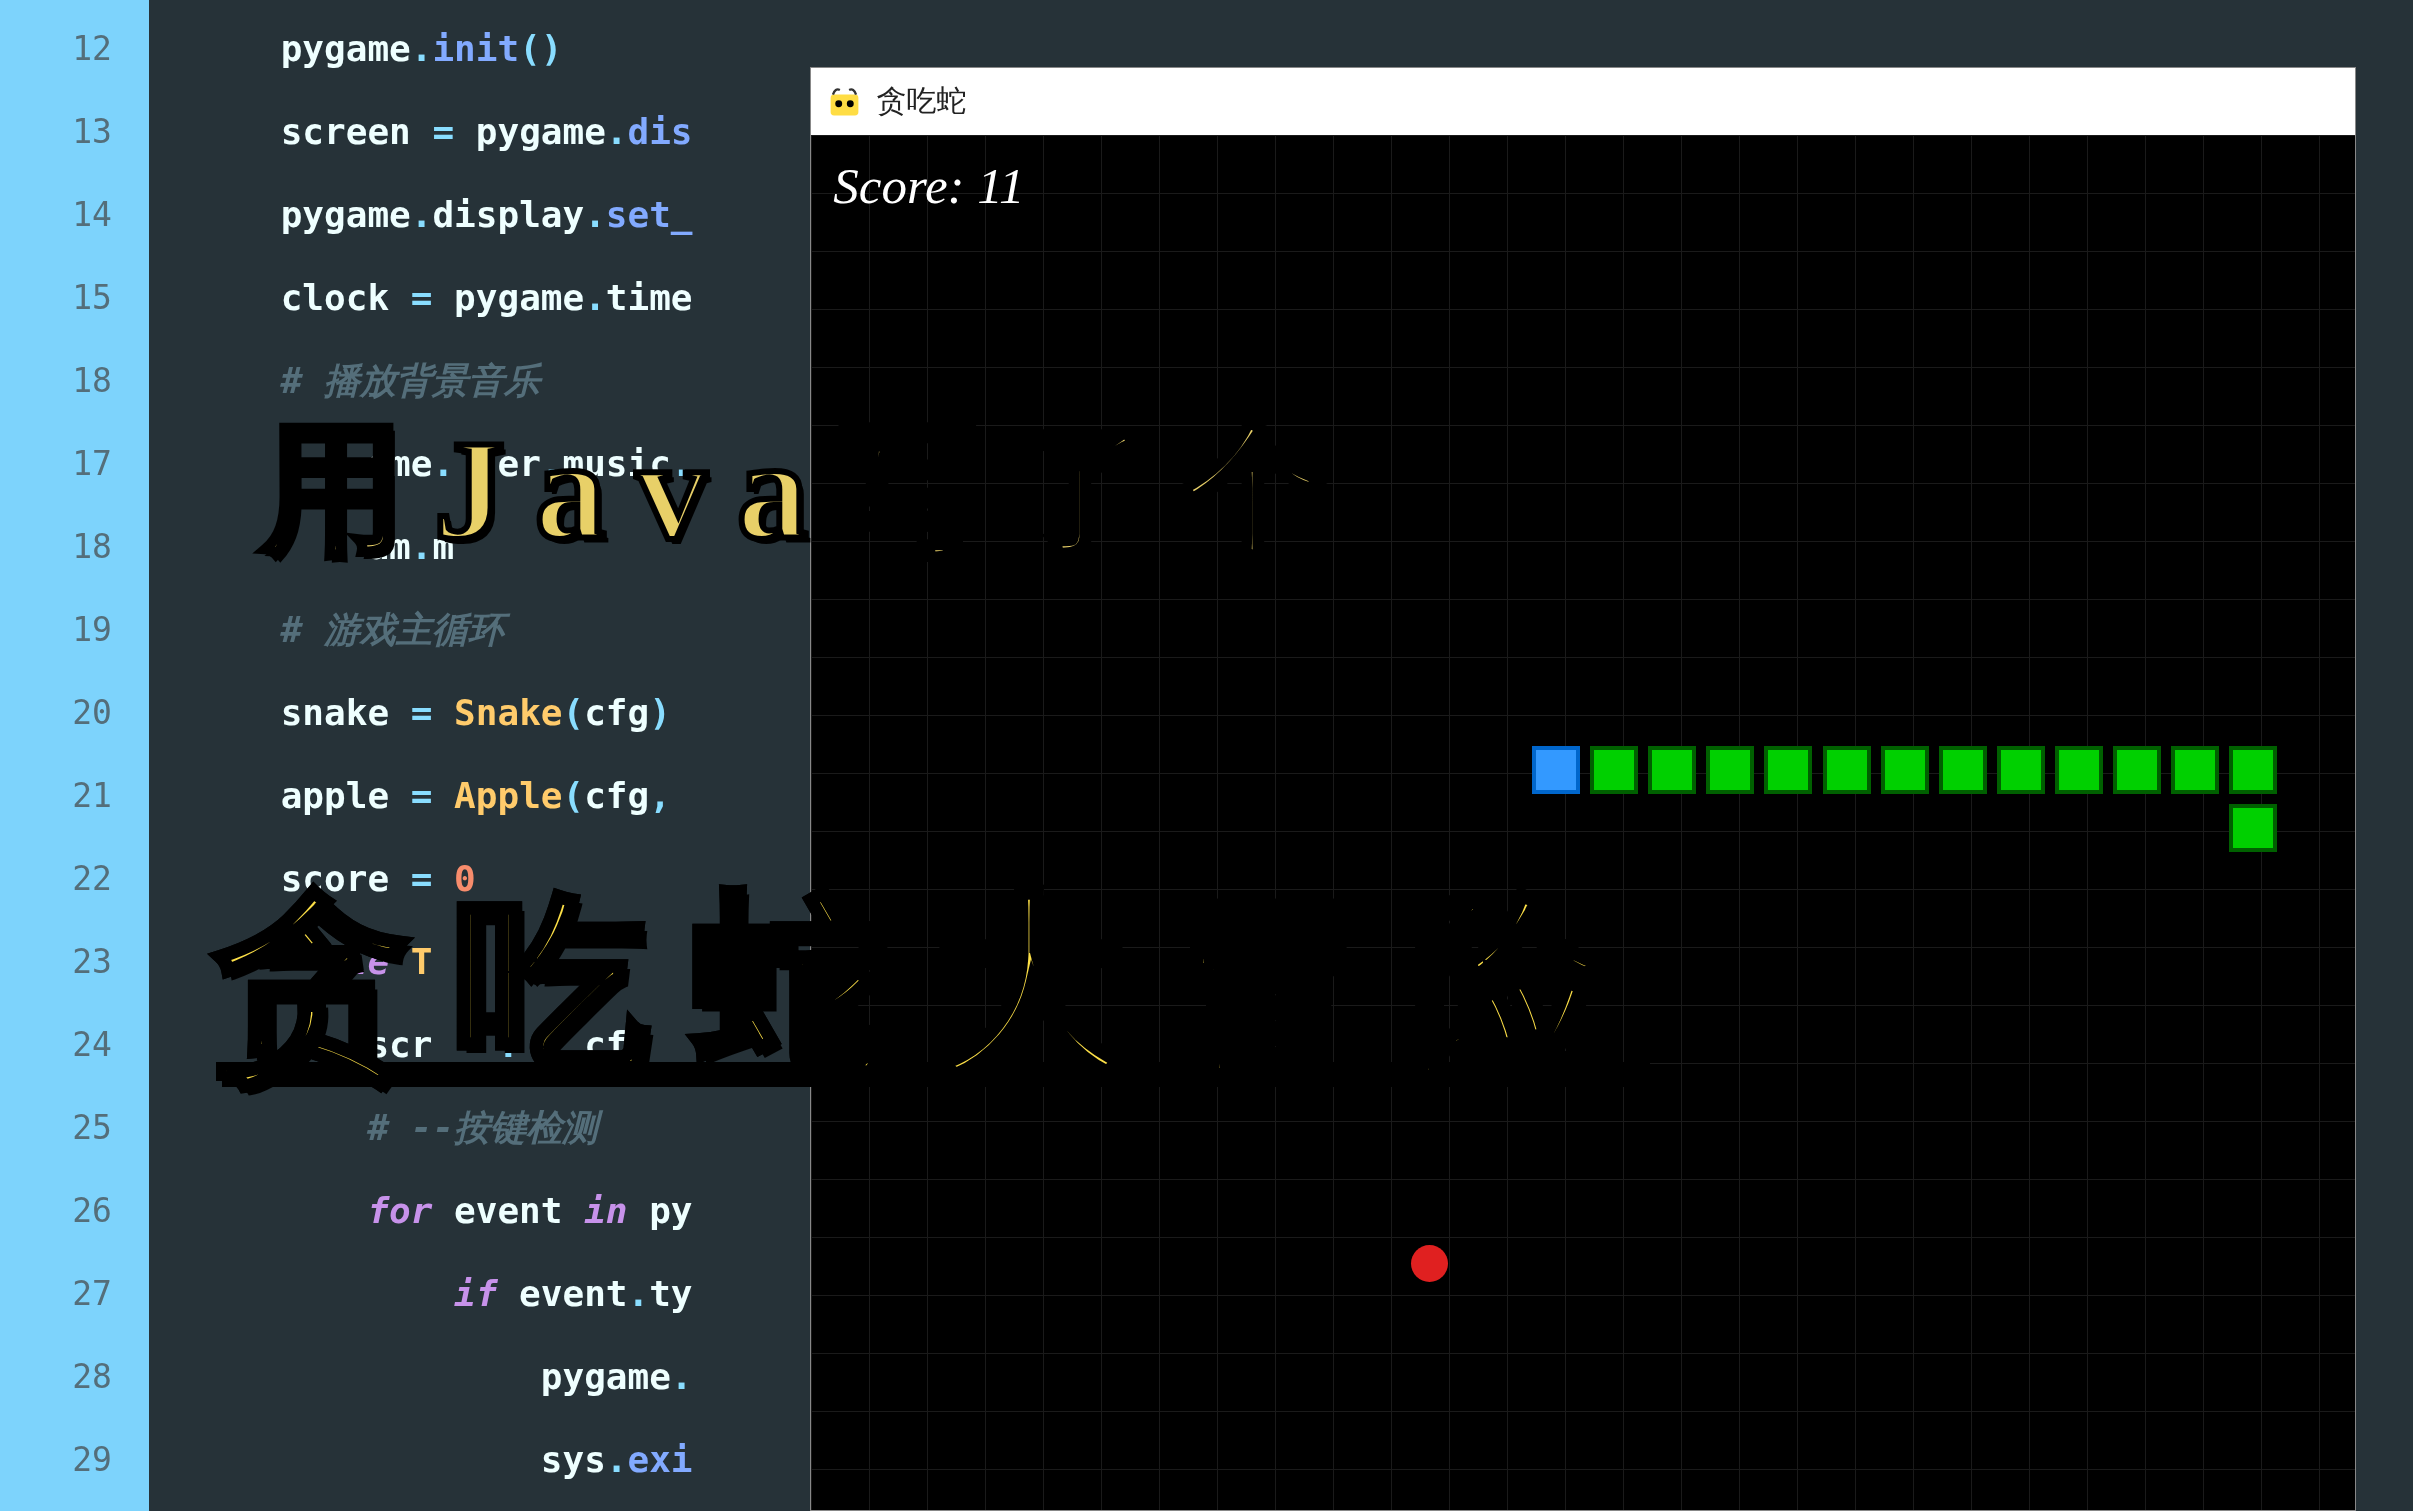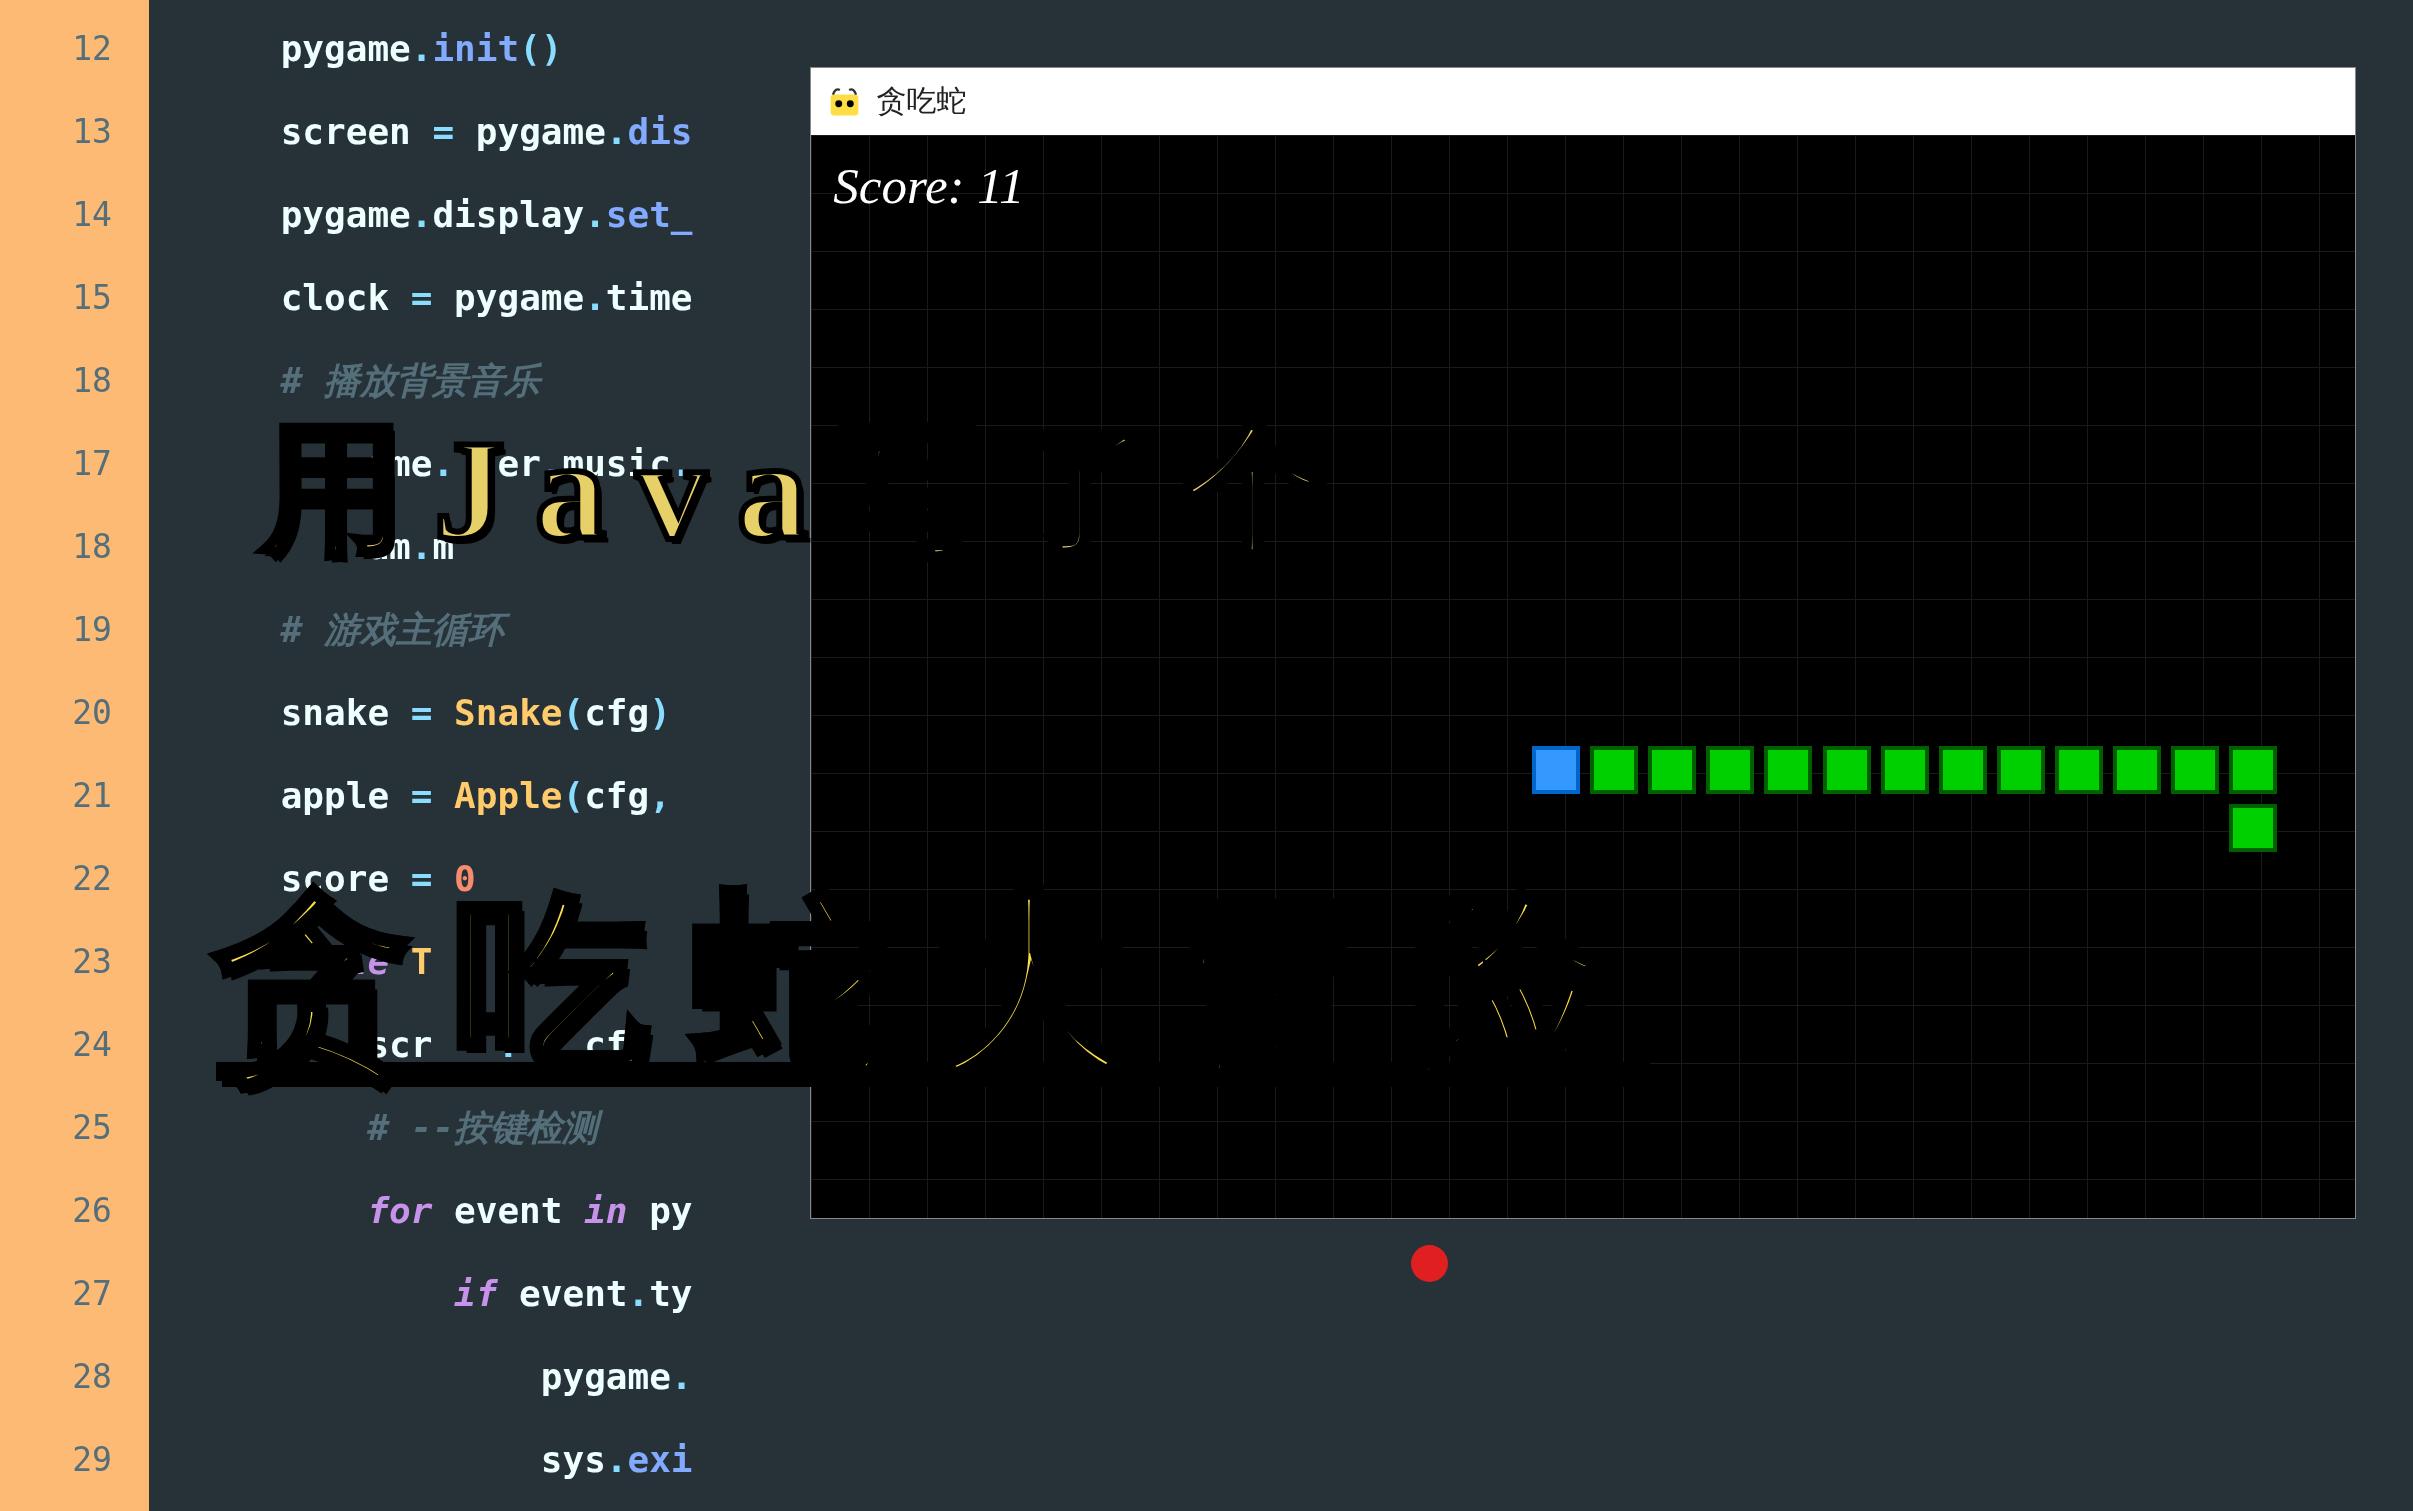--- a/index.html
+++ b/index.html
@@ -15,21 +15,21 @@
   position: absolute;
   top: 0;
   left: 0;
   width: 100%;
   height: 100%;
   display: flex;
 }
 .gutter {
   width: 149px;
   padding-top: 7.4px;
-  background: #fdba74;
+  background: #7dd3fc;
 }
 .line-num {
   color: #546e7a;
   font-size: 33px;
   text-align: right;
   padding-right: 37px;
   height: 83px;
   line-height: 83px;
 }
 .code-area {
@@ -52,21 +52,21 @@
 .tok-cls { color: #ffcb6b; }
 .tok-num { color: #f78c6c; }
 .tok-comment { color: #546e7a; font-style: italic; margin-top: 28px; }
 .tok-punc { color: #89ddff; }
 
 .game-window {
   position: absolute;
   top: 67px;
   left: 810px;
   width: 1546px;
-  height: 1152px;
+  height: 1444px;
   background: #84cc16;
   border: 1.5px solid #888;
 }
 .title-bar {
   height: 67px;
   background: #fff;
   display: flex;
   align-items: center;
   padding-left: 15px;
   gap: 13.4px;

